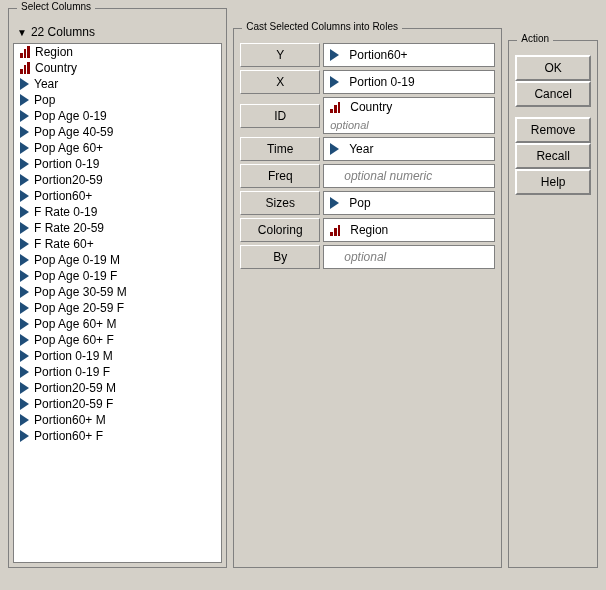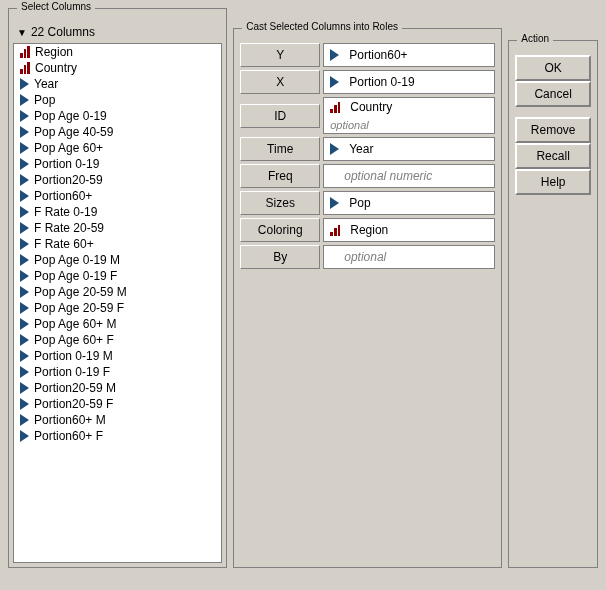--- a/index.html
+++ b/index.html
@@ -241,21 +241,21 @@
         <li>
           <span class="icon-triangle-blue"></span>
           <span>Pop Age 0-19 M</span>
         </li>
         <li>
           <span class="icon-triangle-blue"></span>
           <span>Pop Age 0-19 F</span>
         </li>
         <li>
           <span class="icon-triangle-blue"></span>
-          <span>Pop Age 20-59 M</span>
+          <span>Pop Age 30-59 M</span>
         </li>
         <li>
           <span class="icon-triangle-blue"></span>
           <span>Pop Age 20-59 F</span>
         </li>
         <li>
           <span class="icon-triangle-blue"></span>
           <span>Pop Age 60+ M</span>
         </li>
         <li>

